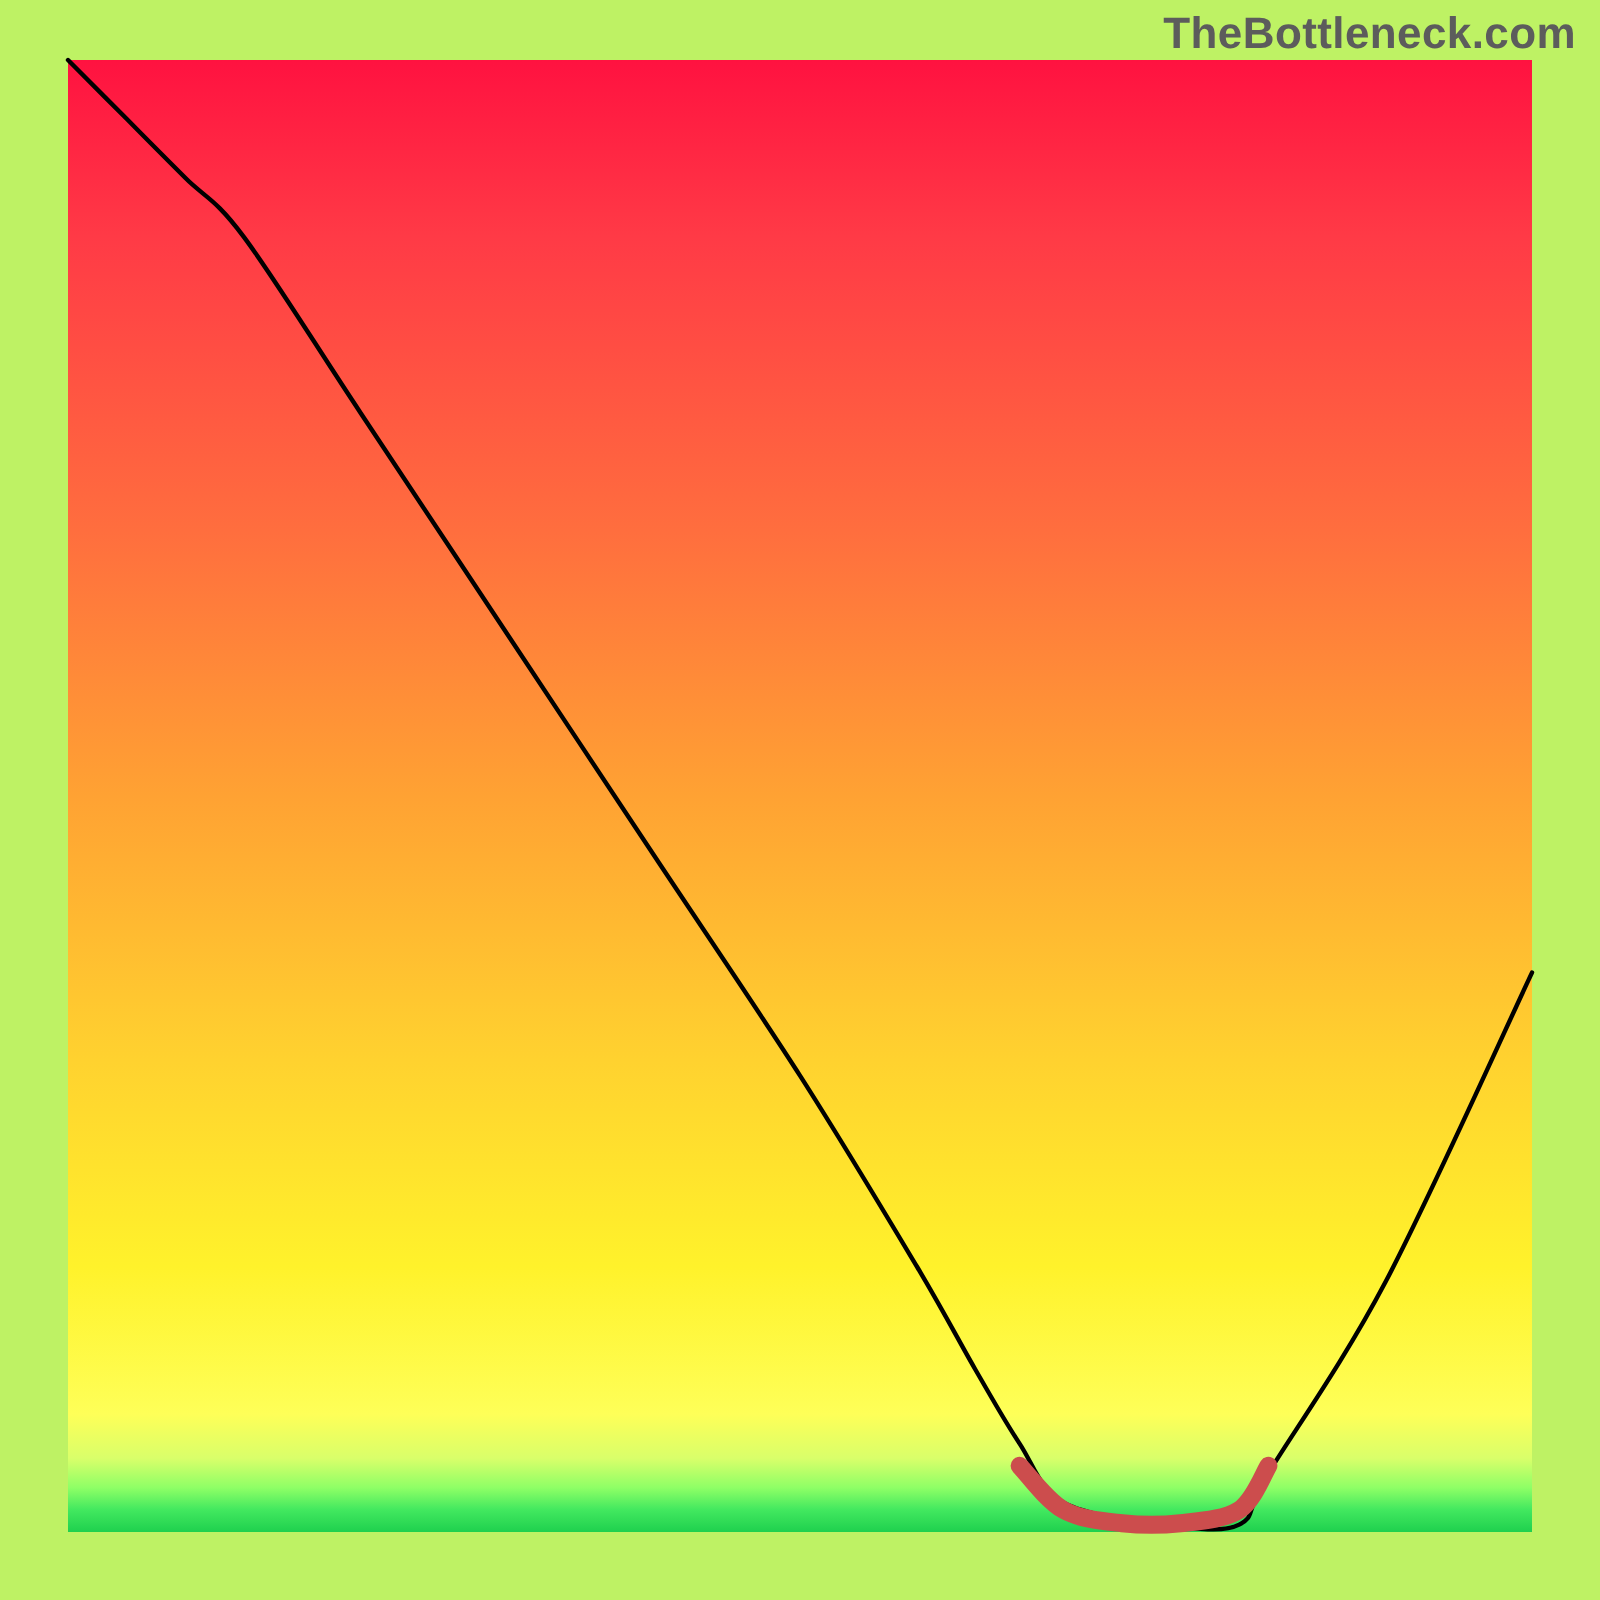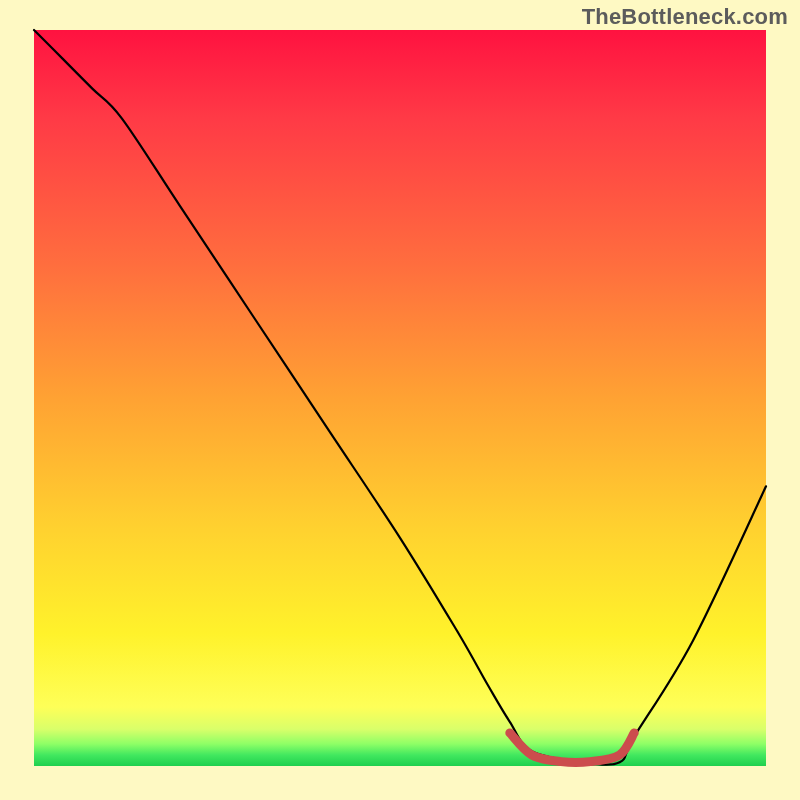--- a/index.html
+++ b/index.html
@@ -7,21 +7,21 @@
     padding: 0;
     width: 800px;
     height: 800px;
     background: #000000;
     overflow: hidden;
   }
   .stage {
     position: relative;
     width: 800px;
     height: 800px;
-    background: #fef9c3;
+    background: #bef264;
   }
   .watermark {
     position: absolute;
     top: 4px;
     right: 12px;
     font-family: Arial, Helvetica, sans-serif;
     font-size: 22px;
     font-weight: bold;
     color: #5c5c5c;
     letter-spacing: 0.2px;

